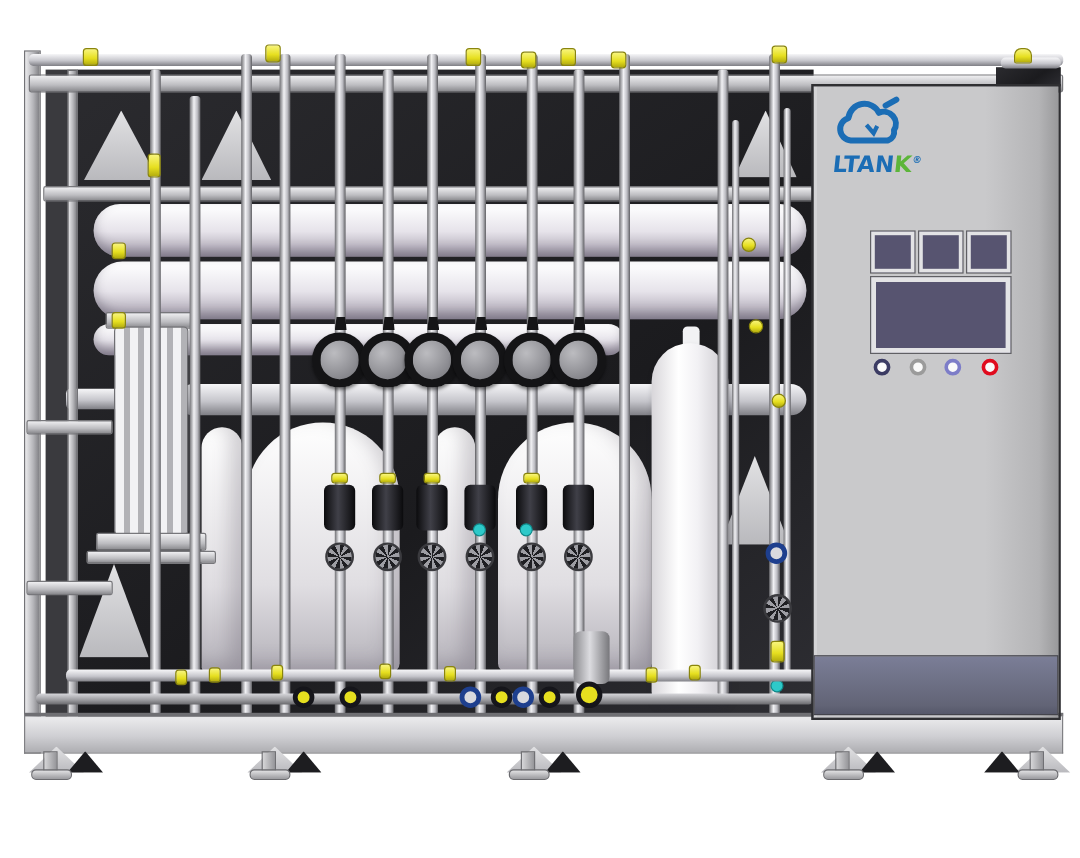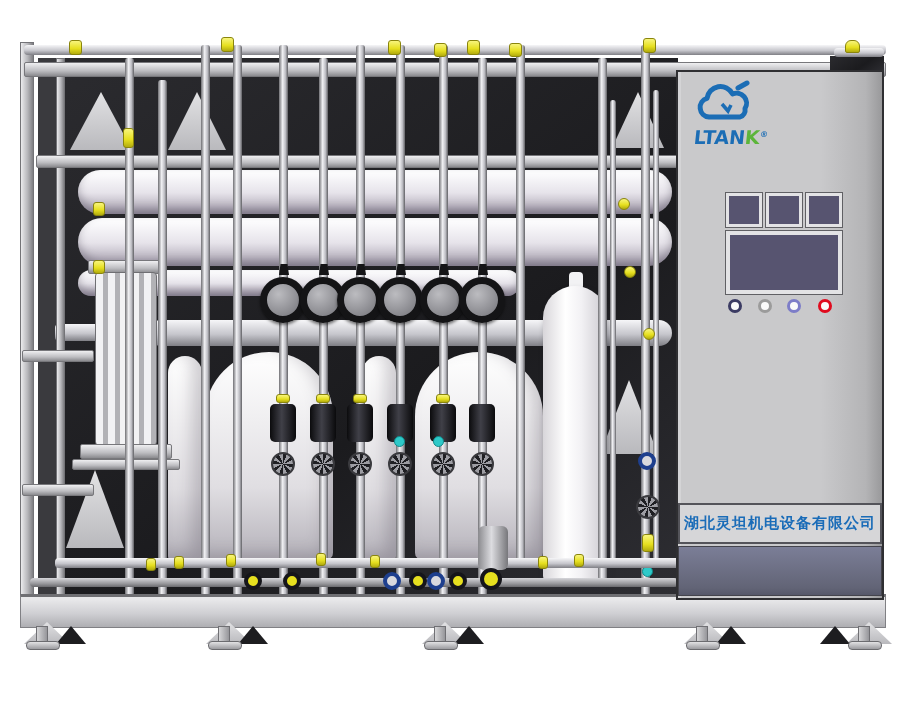--- a/index.html
+++ b/index.html
@@ -215,19 +215,16 @@
   <div class="screen" style="left:726px;top:193px;width:36px;height:34px;"></div>
   <div class="screen" style="left:766px;top:193px;width:36px;height:34px;"></div>
   <div class="screen" style="left:806px;top:193px;width:36px;height:34px;"></div>
   <div class="screen" style="left:726px;top:231px;width:116px;height:63px;border-width:4px;"></div>
 
   <div class="lamp l1" style="left:728px;top:299px;"></div>
   <div class="lamp l2" style="left:758px;top:299px;"></div>
   <div class="lamp l3" style="left:787px;top:299px;"></div>
   <div class="lamp l4" style="left:818px;top:299px;"></div>
 
-  <div class="nameplate" style="left:678px;top:503px;width:204px;height:41px;">
-    <span>湖北灵坦机电设备有限公司</span>
-  </div>
 
   <div class="darkband" style="left:678px;top:546px;width:204px;height:50px;"></div>
 
 </div>
 
 </body></html>

